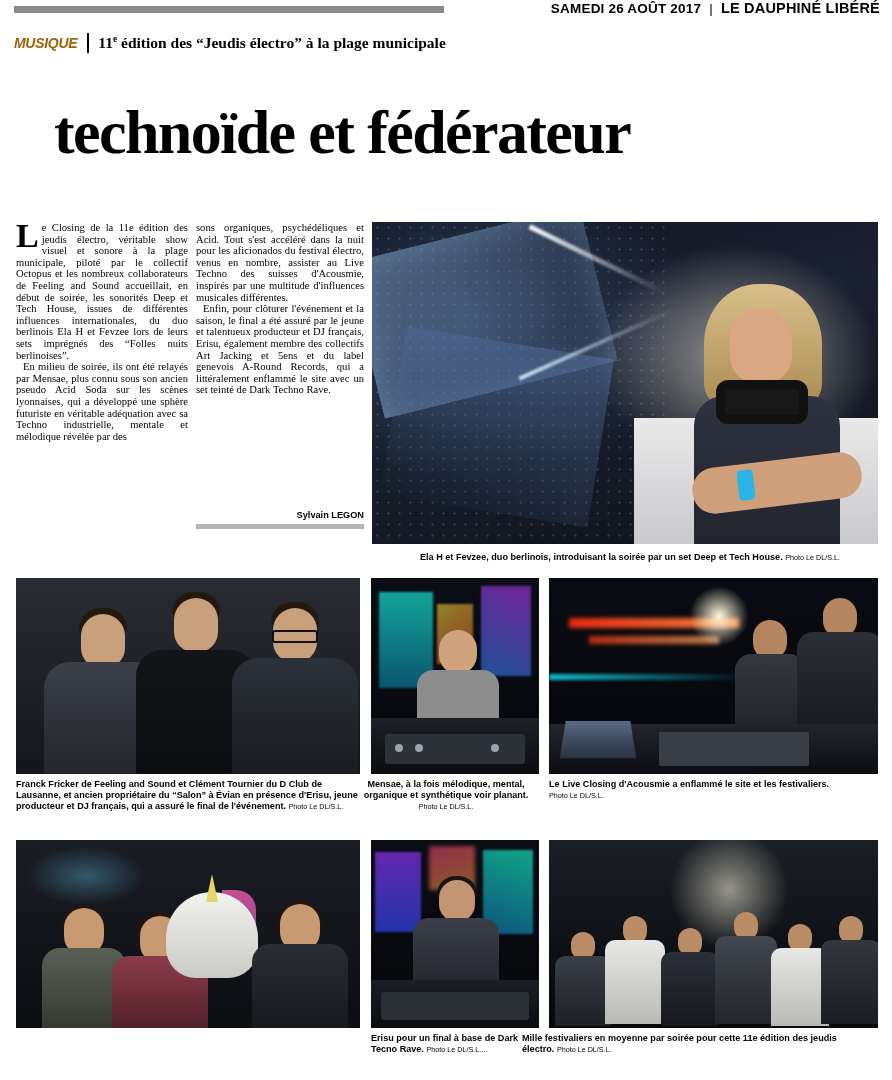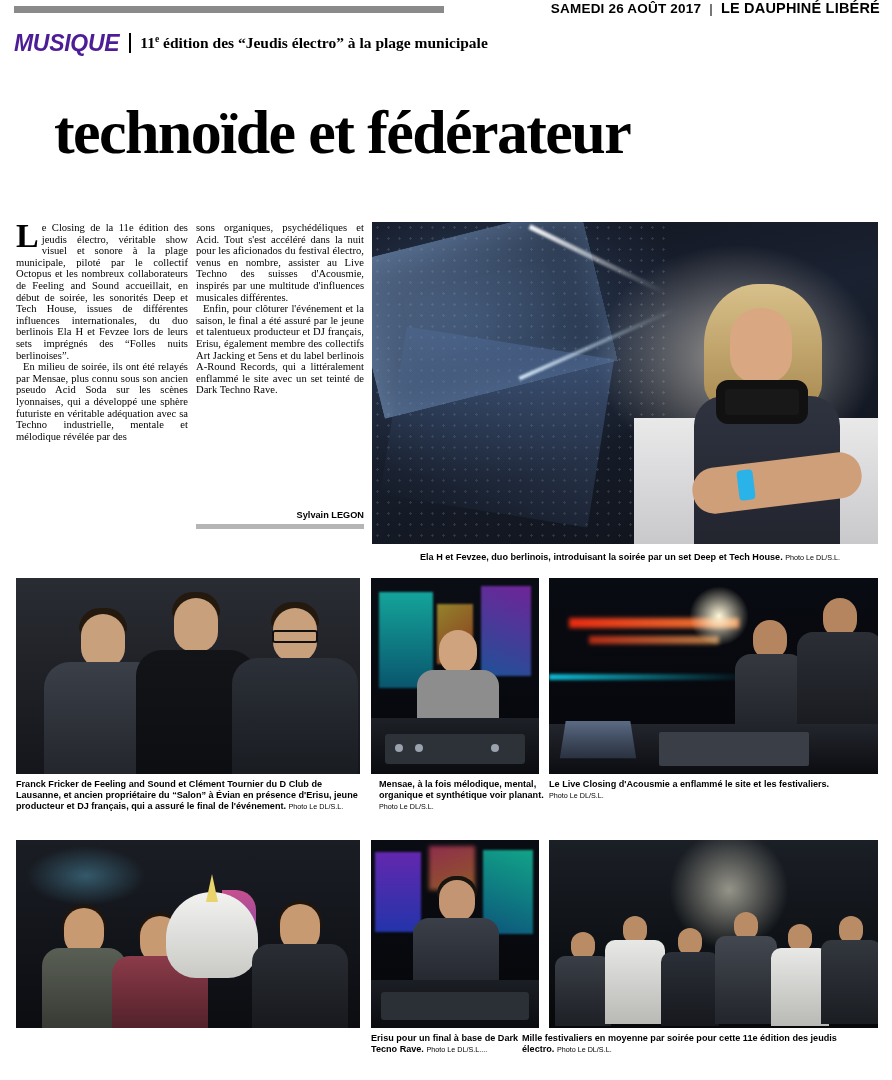--- a/index.html
+++ b/index.html
@@ -36,21 +36,21 @@
   .mast-title { color: #000; font-size: 14.5px; }
 
   
   .kicker {
     position: absolute; left: 14px; top: 31px; width: 864px; height: 24px;
     display: flex; align-items: center;
   }
   .kicker-cat {
     font-family: "Liberation Sans", sans-serif;
     font-weight: bold; font-style: italic;
-    font-size: 23px; color: #4c1d95;
+    font-size: 14px; color: #a16207;
     letter-spacing: -0.3px;
   }
   .kicker-rule {
     width: 2px; height: 20px; background: #000; margin: 0 9px 0 10px;
   }
   .kicker-text {
     font-family: "Liberation Serif", serif;
     font-size: 15.5px; font-weight: bold; color: #000;
   }
   .kicker-text sup { font-size: 9.5px; vertical-align: super; }
@@ -119,21 +119,21 @@
   .cap .credit { font-weight: normal; font-size: 7.2px; }
 
   
   .p1 { left: 372px; top: 222px; width: 506px; height: 322px; }
   .c1 { left: 372px; top: 552px; width: 506px; padding-left: 48px; }
 
   
   .p2 { left: 16px; top: 578px; width: 344px; height: 196px; }
   .c2 { left: 16px; top: 779px; width: 344px; }
   .p3 { left: 371px; top: 578px; width: 168px; height: 196px; }
-  .c3 { left: 379px; top: 779px; width: 168px; }
+  .c3 { left: 362px; top: 779px; width: 168px; text-align: center; }
   .p4 { left: 549px; top: 578px; width: 329px; height: 196px; }
   .c4 { left: 549px; top: 779px; width: 329px; }
 
   
   .p5 { left: 16px; top: 840px; width: 344px; height: 188px; }
   .c5 { left: 16px; top: 1033px; width: 344px; }
   .p6 { left: 371px; top: 840px; width: 168px; height: 188px; }
   .c6 { left: 371px; top: 1033px; width: 168px; }
   .p7 { left: 549px; top: 840px; width: 329px; height: 188px; }
   .c7 { left: 522px; top: 1033px; width: 329px; }
@@ -319,21 +319,21 @@
     <span class="l2">technoïde et fédérateur</span>
   </h1>
 
   <div class="col col1">
     <p class="first"><span class="dropcap">L</span><span>e Closing de la 11e édition des jeudis électro, véritable show visuel et sonore à la plage municipale, piloté par le collectif Octopus et les nombreux collaborateurs de Feeling and Sound accueillait, en début de soirée, les sonorités Deep et Tech House, issues de différentes influences internationales, du duo berlinois Ela H et Fevzee lors de leurs sets imprégnés des “Folles nuits berlinoises”.</span></p>
     <p>En milieu de soirée, ils ont été relayés par Mensae, plus connu sous son ancien pseudo Acid Soda sur les scènes lyonnaises, qui a développé une sphère futuriste en véritable adéquation avec sa Techno industrielle, mentale et mélodique révélée par des</p>
   </div>
 
   <div class="col col2">
     <p class="first">sons organiques, psychédéliques et Acid. Tout s'est accéléré dans la nuit pour les aficionados du festival électro, venus en nombre, assister au Live Techno des suisses d'Acousmie, inspirés par une multitude d'influences musicales différentes.</p>
-    <p>Enfin, pour clôturer l'événement et la saison, le final a été assuré par le jeune et talentueux producteur et DJ français, Erisu, également membre des collectifs Art Jacking et 5ens et du label berlinois A-Round Records, qui a littéralement enflammé le site avec un set teinté de Dark Techno Rave.</p>
+    <p>Enfin, pour clôturer l'événement et la saison, le final a été assuré par le jeune et talentueux producteur et DJ français, Erisu, également membre des collectifs Art Jacking et 5ens et du label genevois A-Round Records, qui a littéralement enflammé le site avec un set teinté de Dark Techno Rave.</p>
   </div>
 
   <div class="byline">Sylvain LEGON</div>
   <div class="byline-rule"></div>
 
   <div class="photo p1">
     <div class="ph">
       <div class="bg"></div>
       <div class="dots"></div>
       <div class="panel"></div>

